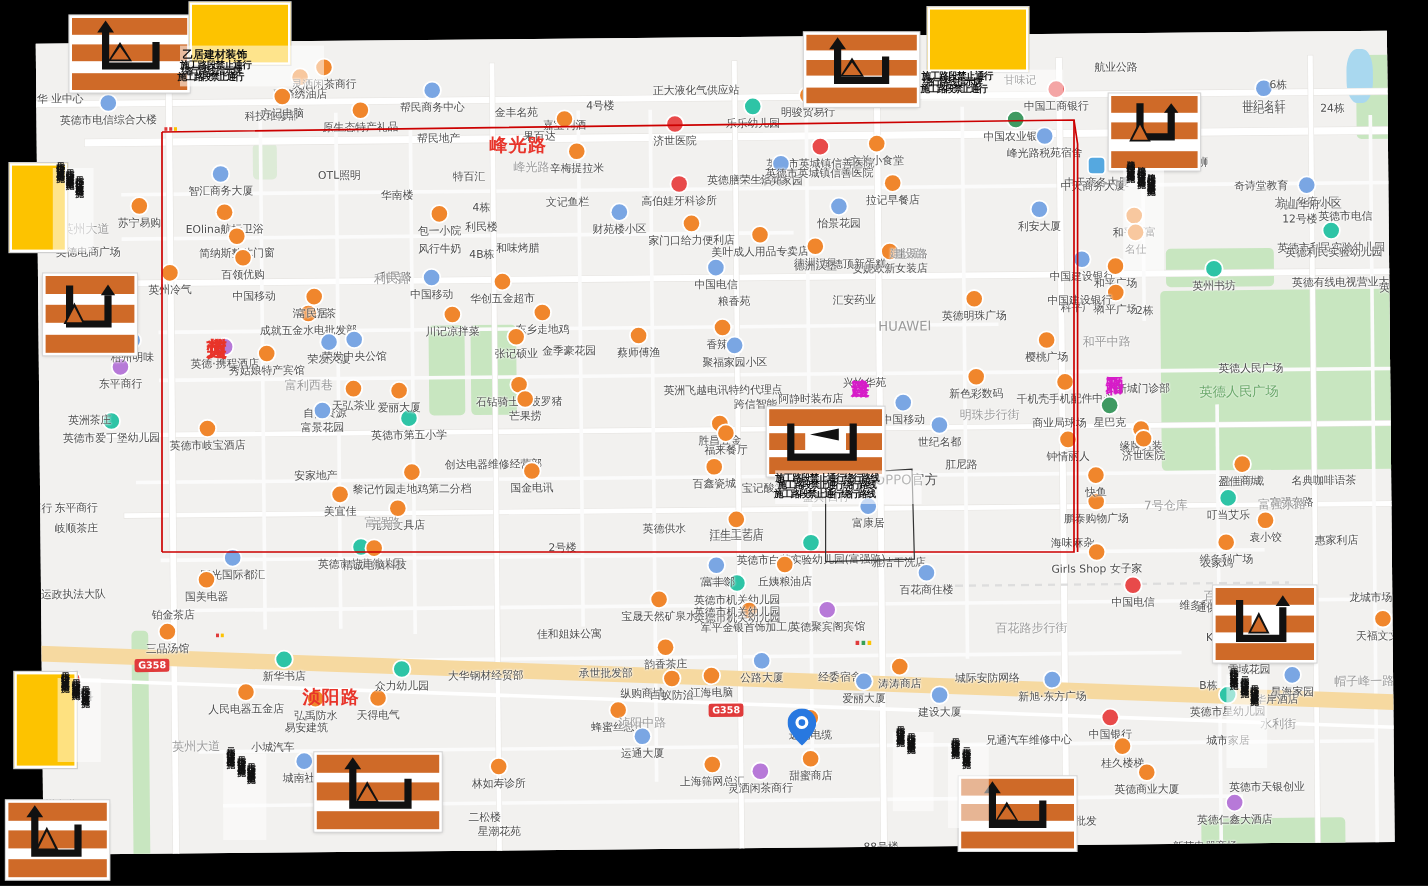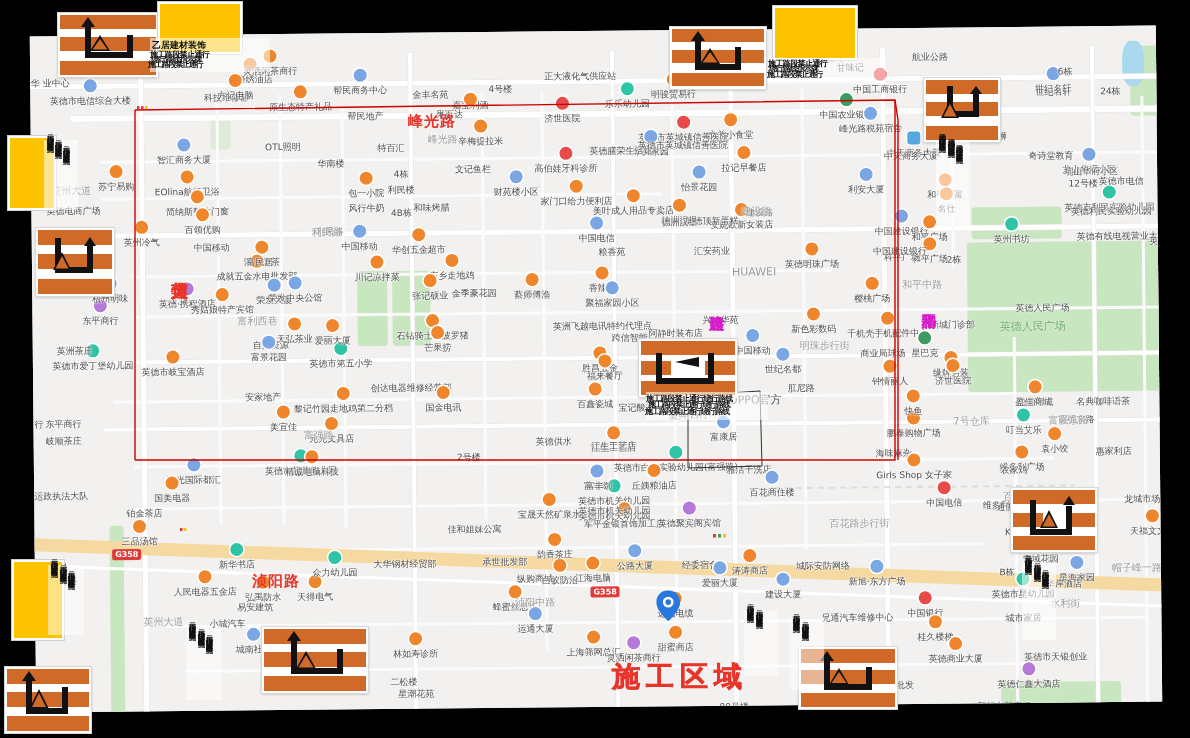--- a/index.html
+++ b/index.html
@@ -776,15 +776,14 @@
     <div class="lyr anno v" style="left:11px;top:8px;font-size:7px;writing-mode:vertical-rl;text-orientation:upright;background:none;">施工路段禁止通行绕行指示</div>
   </div>
 
   <div class="redlabel" style="left:408px;top:112px;font-size:15px;letter-spacing:1px;">峰光路</div>
   <div class="redlabel v" style="left:168px;top:268px;font-size:17px;line-height:23px;">英州大道</div>
   <div class="redlabel" style="left:252px;top:572px;font-size:15px;letter-spacing:1px;">浈阳路</div>
 
   <div class="magenta" style="left:706px;top:304px;font-size:15px;line-height:22px;">建设路</div>
   <div class="magenta" style="left:918px;top:302px;font-size:15px;line-height:22px;">和平路</div>
 
-  <div class="bigred" style="left:612px;top:658px;">施工区域</div>
 
 </div>
 
 </body></html>

